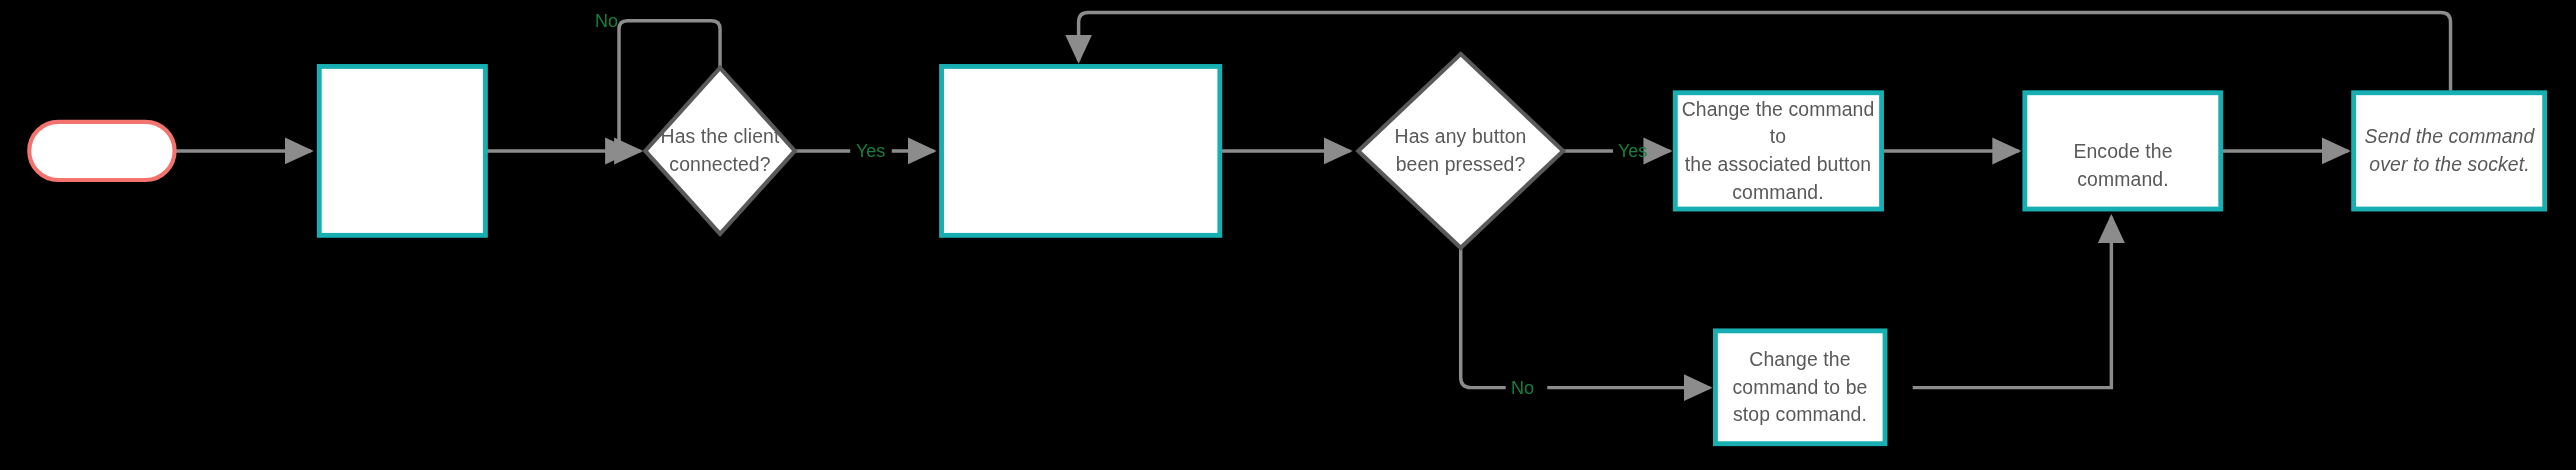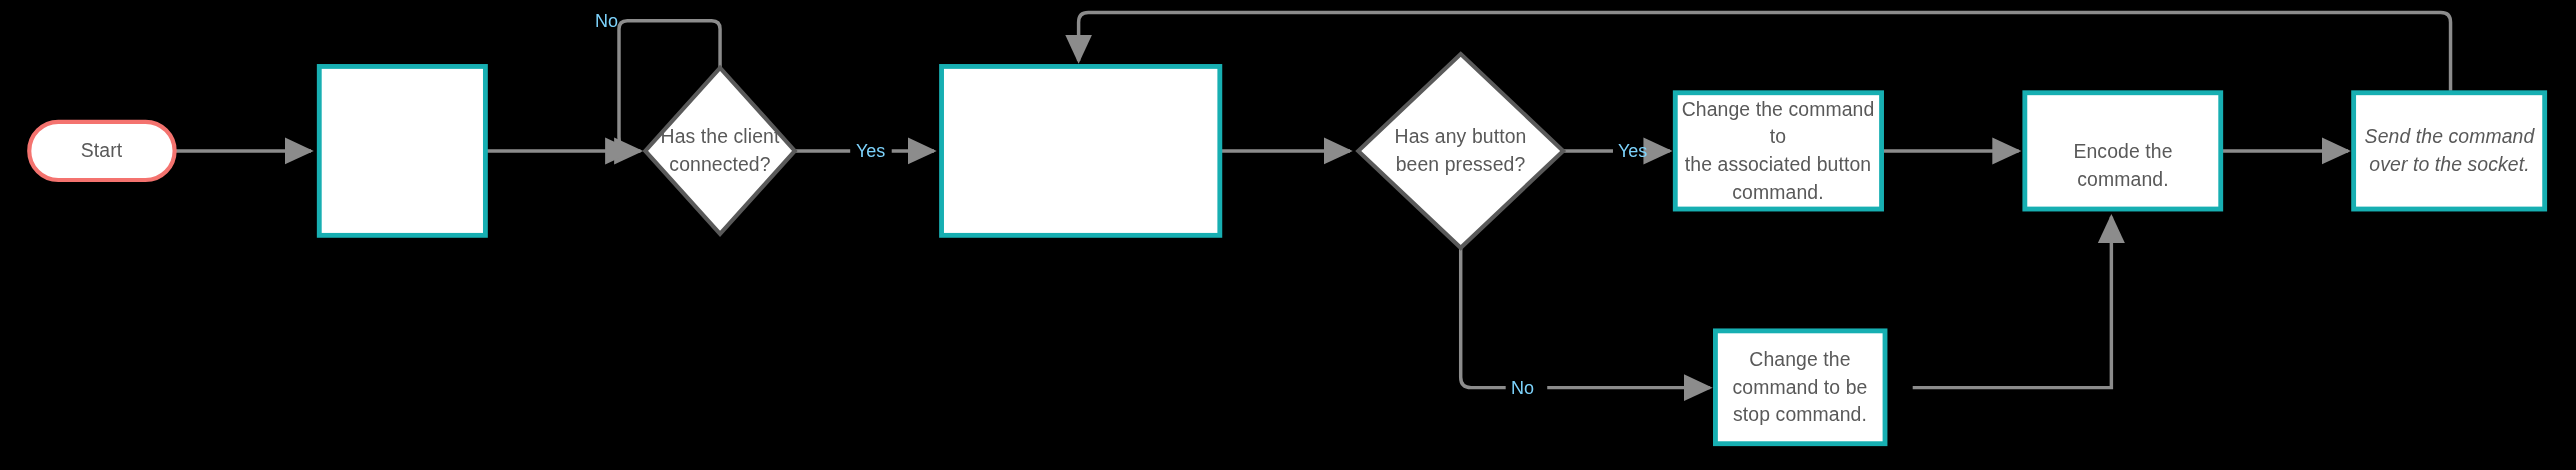--- a/index.html
+++ b/index.html
@@ -30,21 +30,21 @@
     text-align: center;
     color: #595959;
     font-size: 19.4px;
     line-height: 1.42;
     letter-spacing: 0.1px;
     white-space: pre-line;
     pointer-events: none;
   }
   .edge-label {
     position: absolute;
-    color: #7dd3fc;
+    color: #15803d;
     font-size: 18px;
     line-height: 1;
     white-space: nowrap;
   }
 </style>
 </head>
 <body>
 
 <div id="canvas">
 
@@ -98,21 +98,20 @@
       <rect x="2420" y="134" width="298" height="168" fill="#FFFFFF" stroke="#17AFB2" stroke-width="7"></rect>
 
       <rect x="2925" y="134" width="283" height="168" fill="#FFFFFF" stroke="#17AFB2" stroke-width="7"></rect>
 
       <rect x="3400" y="134" width="276" height="168" fill="#FFFFFF" stroke="#17AFB2" stroke-width="7"></rect>
 
       <rect x="2478" y="478" width="245" height="163" fill="#FFFFFF" stroke="#17AFB2" stroke-width="7"></rect>
     </g>
   </svg>
 
-  <div class="node-label" style="left:29px; top:122px; width:145px; height:58px;">Start</div>
 
 
   <div class="node-label" style="left:637px; top:109px; width:166px; height:83px;">Has the client
 connected?</div>
 
 
   <div class="node-label" style="left:1360px; top:109px; width:201px; height:83px;">Has any button
 been pressed?</div>
 
   <div class="node-label" style="left:1675px; top:93px; width:206px; height:116px;">Change the command to

